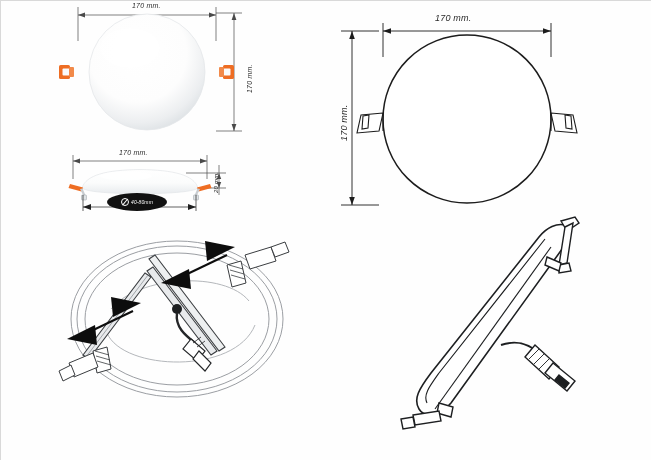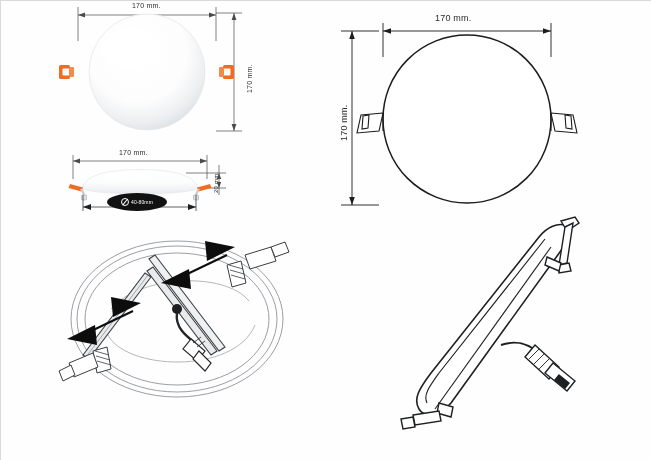--- a/index.html
+++ b/index.html
@@ -10,21 +10,21 @@
     overflow:hidden;
     position:relative;
   }
   .sheet{
     position:absolute;inset:0;
     background:#fefefe;
     border-left:1px solid #d9d9d9;
     border-top:1px solid #d9d9d9;
     box-sizing:border-box;
   }
-  .panelbox{position:absolute;}
+  .panelbox{position:absolute;font-style:italic;}
   .dimlabel{
     position:absolute;
     font-size:7px;
     color:#2b2b2b;
     letter-spacing:.2px;
     white-space:nowrap;
     font-family:"Liberation Sans", sans-serif;
   }
   .dimlabel.vert{
     transform-origin:left top;

